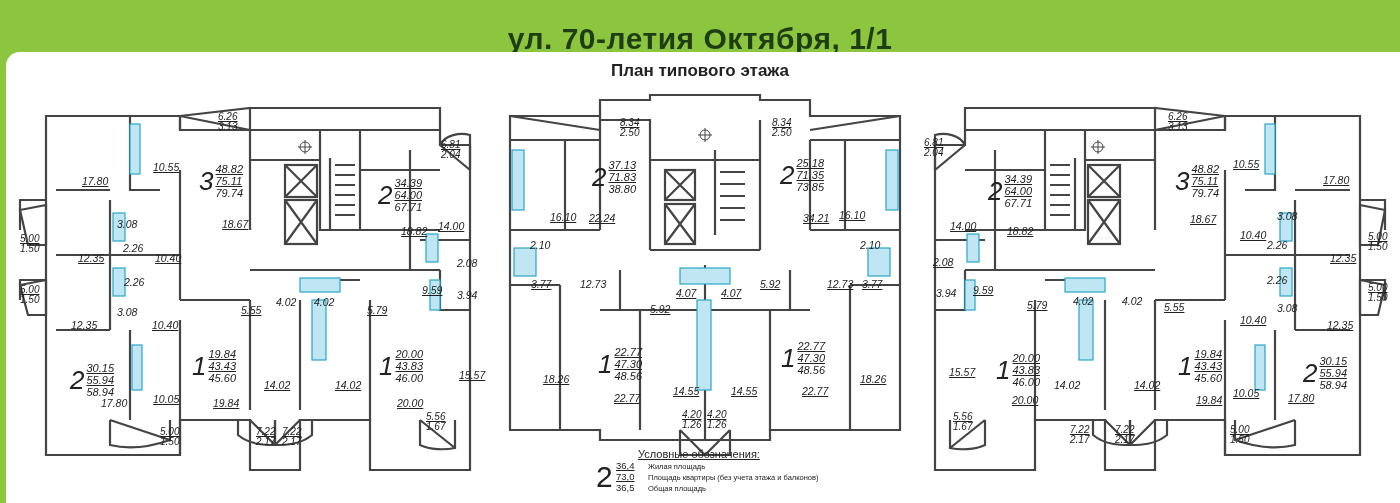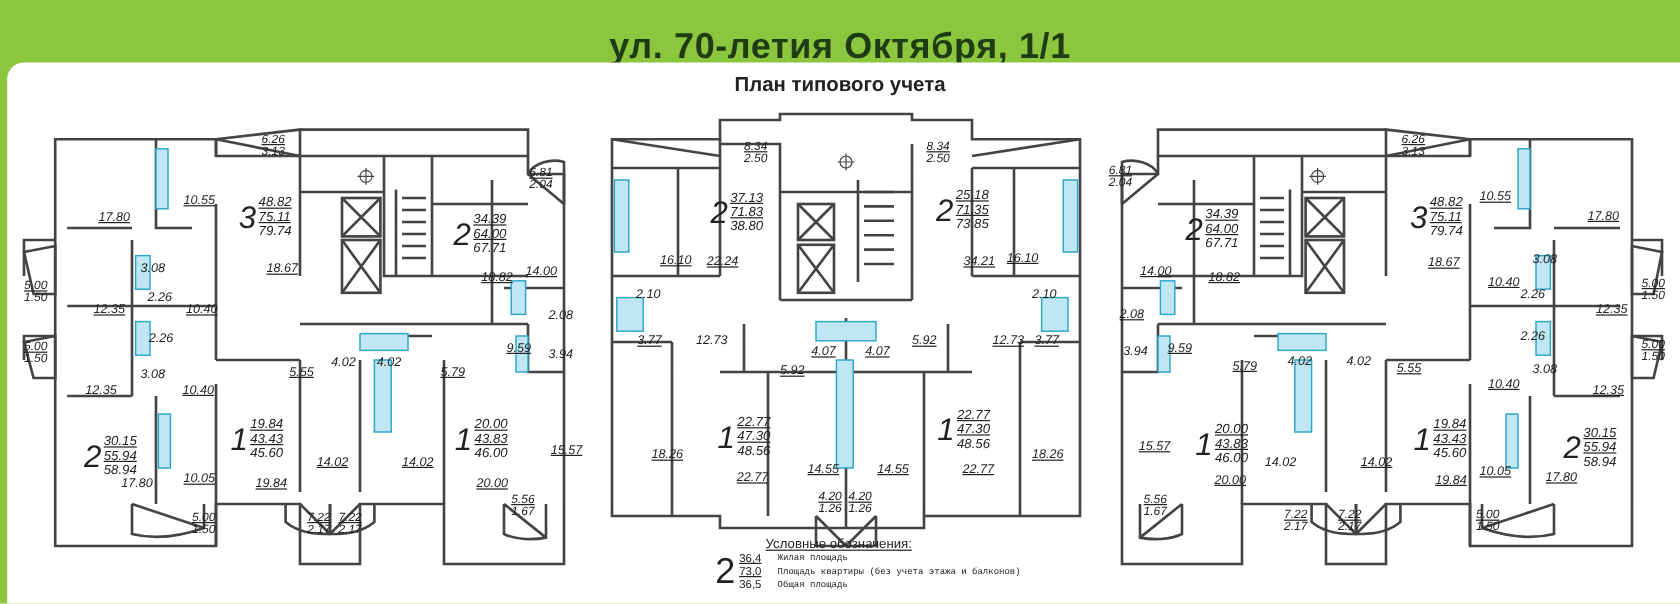--- a/index.html
+++ b/index.html
@@ -16,28 +16,28 @@
   .apt .vals span:nth-child(1),.apt .vals span:nth-child(2){text-decoration:underline;}
   .bal{position:absolute;font-size:10px;font-style:italic;color:#222;line-height:10px;text-align:center;}
   .bal span{display:block;}
   .legend{position:absolute;left:596px;top:448px;}
   .legend-title{position:absolute;left:42px;top:0;font-size:11px;color:#222;text-decoration:underline;white-space:nowrap;}
   .legend-num{position:absolute;left:0;top:14px;font-size:30px;line-height:30px;color:#222;}
   .legend-vals{position:absolute;left:20px;top:12px;font-size:9.5px;line-height:11px;color:#222;}
   .legend-vals span{display:block;}
   .legend-vals span:nth-child(1),.legend-vals span:nth-child(2){text-decoration:underline;}
   .legend-desc{position:absolute;left:52px;top:13px;font-size:7.5px;line-height:11px;color:#222;white-space:nowrap;}
-  .legend-desc span{display:block;font-family:Liberation Mono, monospace;}
+  .legend-desc span{display:block;}
 </style>
 </head>
 <body>
 
 <div class="header-title">ул. 70-летия Октября, 1/1</div>
 <div class="panel"></div>
-<div class="plan-title">План типового учета</div>
+<div class="plan-title">План типового этажа</div>
 
 <svg class="plan" width="1400" height="503" viewBox="0 0 1400 503">
   <g stroke="#444" stroke-width="2.2" fill="none">
 
     <path d="M46 116 H180 V130 H250 V130 H440 V145 H470 V470 H370 V420 H300 V470 H250 V420 H180 V455 H46 Z"></path>
     <path d="M46 200 H20 V230 M46 280 H20 V300"></path>
     <path d="M180 116 V130 M250 108 H440 V130"></path>
 
     <path d="M130 116 V190 H160 M56 190 H110 M110 200 V330 M56 255 H180 M56 330 H110 M130 330 V420 M180 170 V300 M180 300 H250 M250 130 V230 M320 130 V230 H360 M250 160 H320 M360 130 V230 M360 170 H440 M360 230 H440 M250 270 H440 M180 320 V455 M250 300 V410 M300 300 V410 M310 280 H360 M370 300 V420 M440 270 V310 H470 M410 150 V270 M420 240 H470"></path>
 

